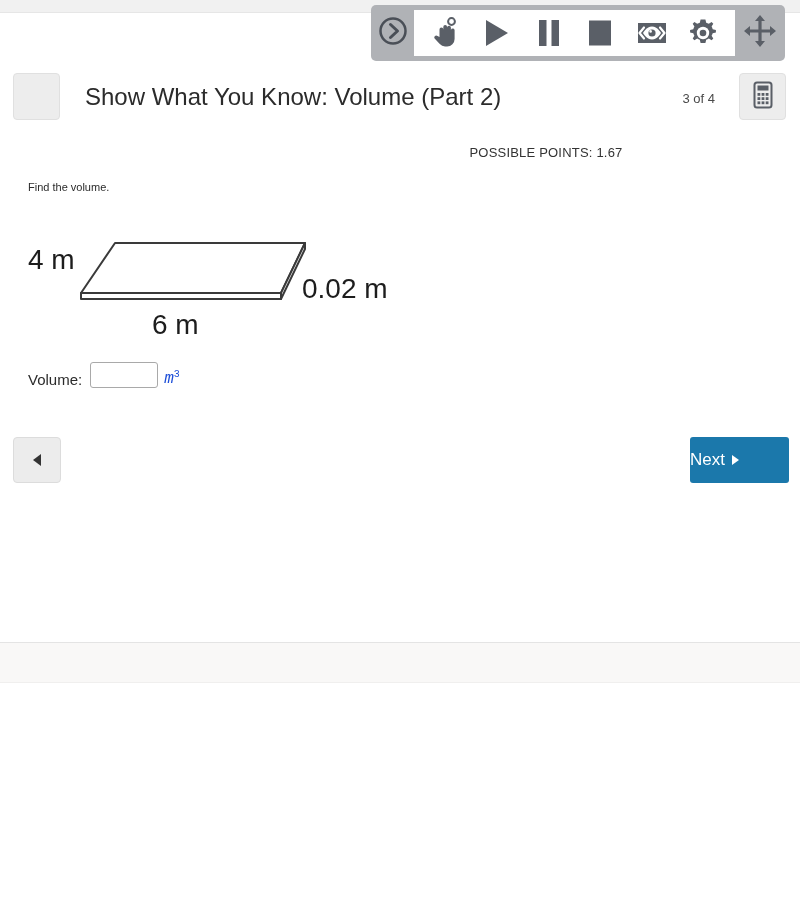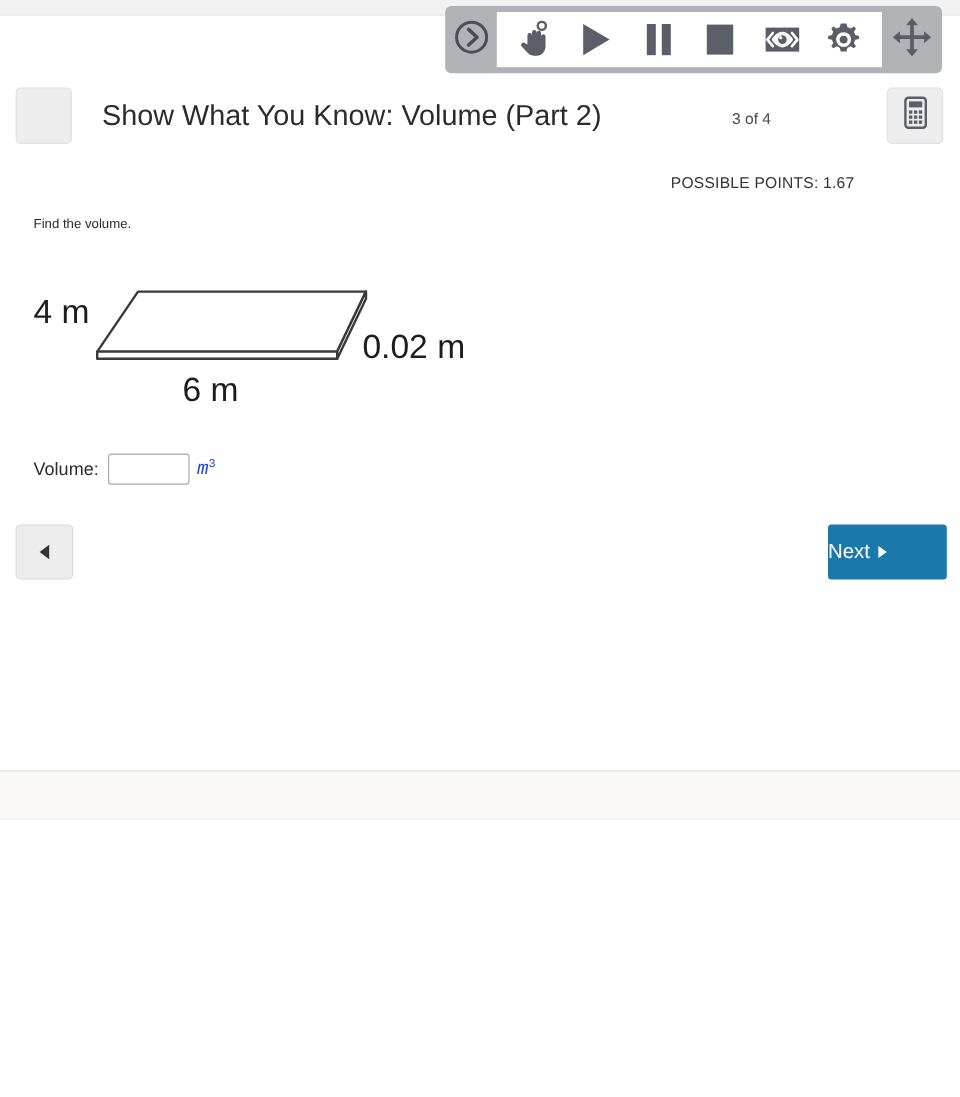--- a/index.html
+++ b/index.html
@@ -107,28 +107,29 @@
     left: 85px; top: 17px;
     font-size: 24px;
     font-weight: 400;
     color: #2b2b2b;
     white-space: nowrap;
   }
   .page-counter {
     position: absolute;
     left: 610px; top: 25px;
     width: 105px;
+    text-align: right;
     font-size: 13px;
     color: #4a4a4a;
   }
   .possible-points {
     position: absolute;
     left: 380px; top: 145px;
     width: 332px;
-    text-align: right;
+    text-align: center;
     font-size: 13px;
     color: #333333;
     letter-spacing: 0.2px;
   }
 
   
   .question-prompt {
     position: absolute;
     left: 28px; top: 181px;
     font-size: 11px;
@@ -139,22 +140,21 @@
     position: absolute;
     left: 18px; top: 226px;
     width: 420px; height: 125px;
   }
   .figure-wrap svg { display: block; }
 
   .answer-row {
     position: absolute;
     left: 28px; top: 362px;
     display: flex;
-    align-items: center;
-    margin-top: 16px;
+    align-items: flex-end;
   }
   .answer-label {
     font-size: 15px;
     color: #2b2b2b;
     margin-right: 8px;
   }
   .answer-input {
     width: 68px;
     height: 26px;
     border: 1px solid #a9a9a9;

